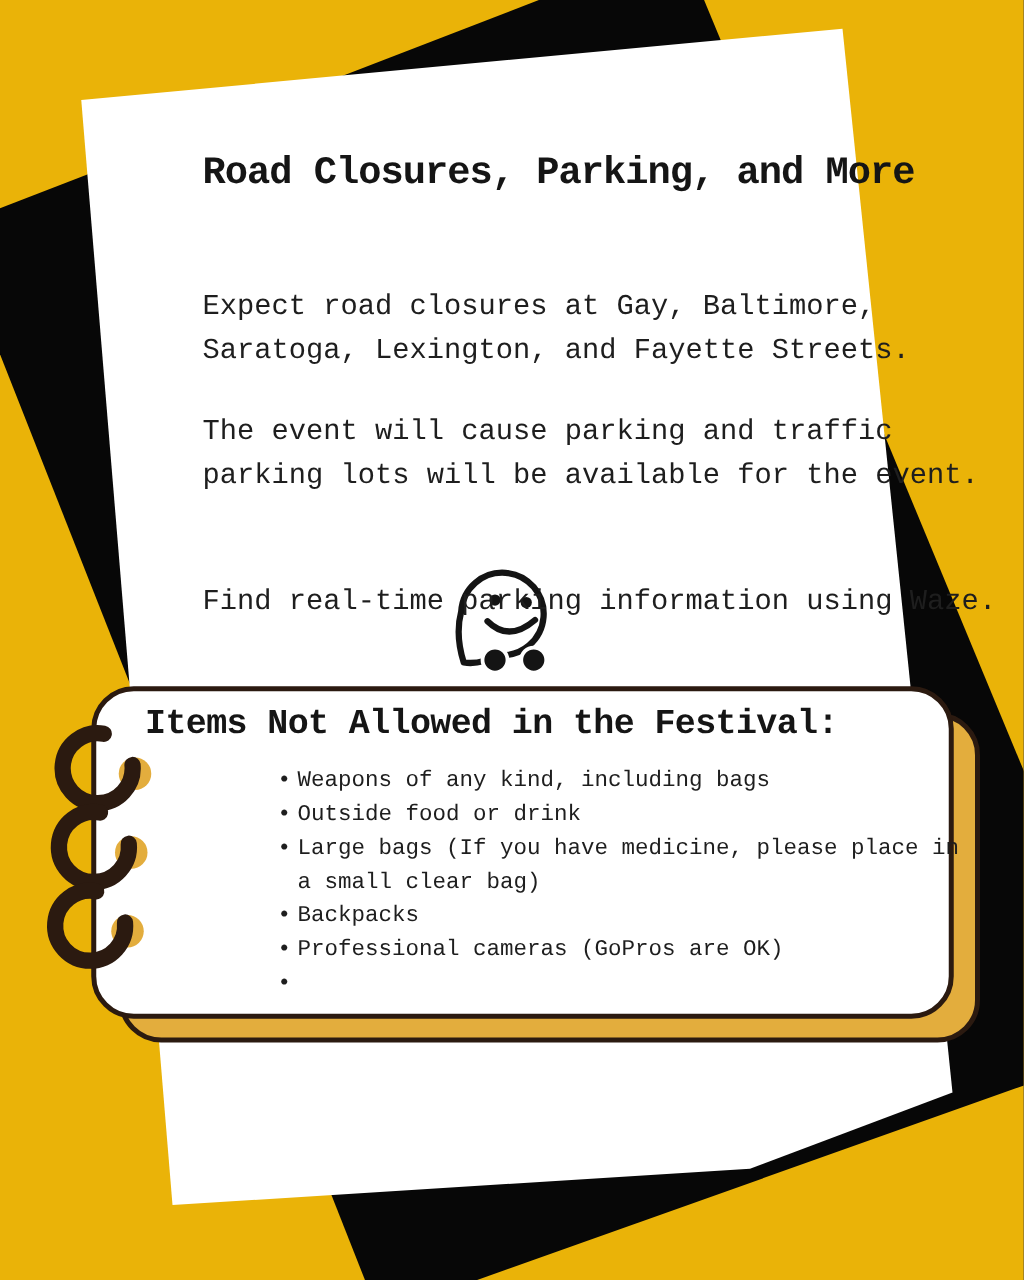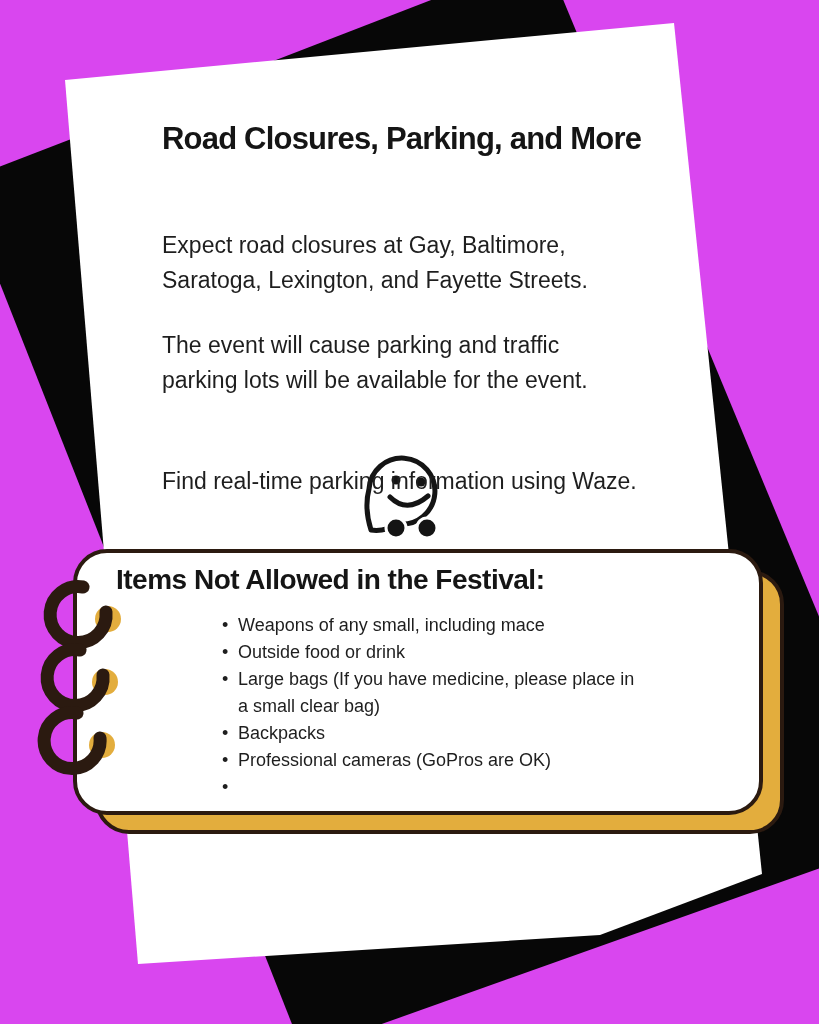--- a/index.html
+++ b/index.html
@@ -1,22 +1,22 @@
 <!DOCTYPE html>
 <html><head>
 <meta charset="utf-8">
 <style>
   html,body{margin:0;padding:0;background:#444;}
   #canvas{
     position:relative;
     width:819px;height:1024px;
     margin:0 auto;
     overflow:hidden;
-    font-family:Liberation Sans, sans-serif;
-    background:#d946ef;
+    font-family:Liberation Mono, monospace;
+    background:#eab308;
   }
   svg.layer{position:absolute;left:0;top:0;width:819px;height:1024px;pointer-events:none;}
   .abs{position:absolute;}
   
   .paper-title{
     left:162px;top:122px;
     font-size:31px;font-weight:bold;letter-spacing:-0.8px;
     color:#151515;line-height:1.1;white-space:nowrap;
   }
   .para{
@@ -89,21 +89,21 @@
   </div>
 
   <div class="abs card-shadow"></div>
   <div class="abs note-card"></div>
 
   <div class="abs card-heading">Items Not Allowed in the Festival:</div>
 
   <div class="abs bullet-list">
     <div class="b-row">
       <span class="b-dot">•</span>
-      <span class="b-text">Weapons of any small, including mace</span>
+      <span class="b-text">Weapons of any kind, including bags</span>
     </div>
     <div class="b-row">
       <span class="b-dot">•</span>
       <span class="b-text">Outside food or drink</span>
     </div>
     <div class="b-row">
       <span class="b-dot">•</span>
       <span class="b-text">
         <div>Large bags (If you have medicine, please place in</div>
         <div>a small clear bag)</div>

